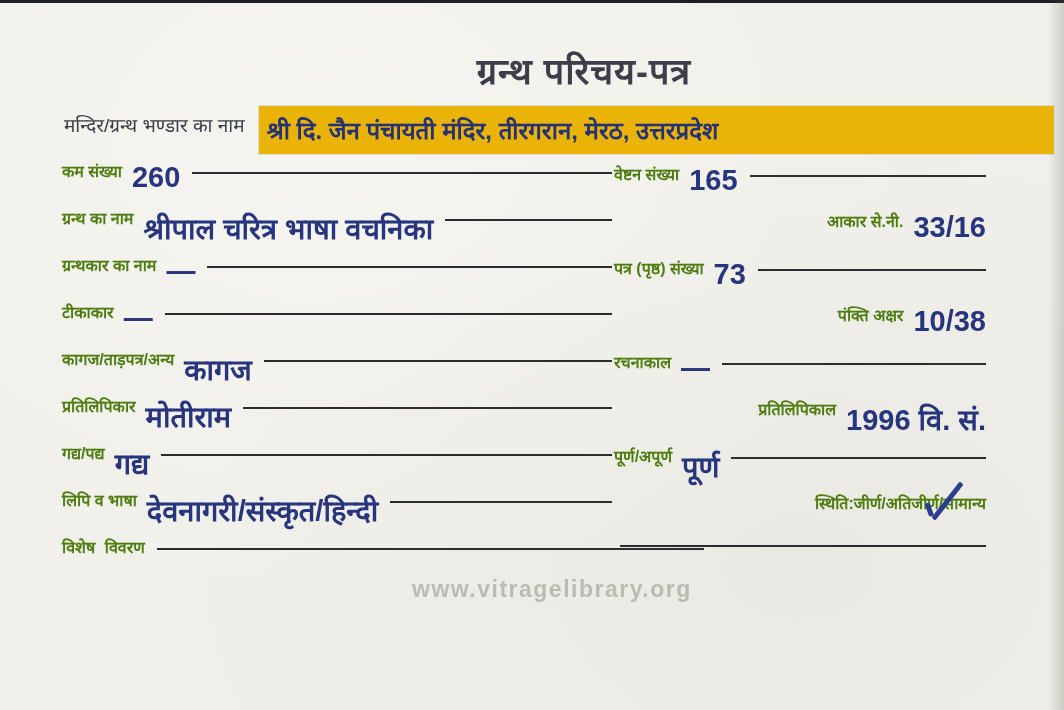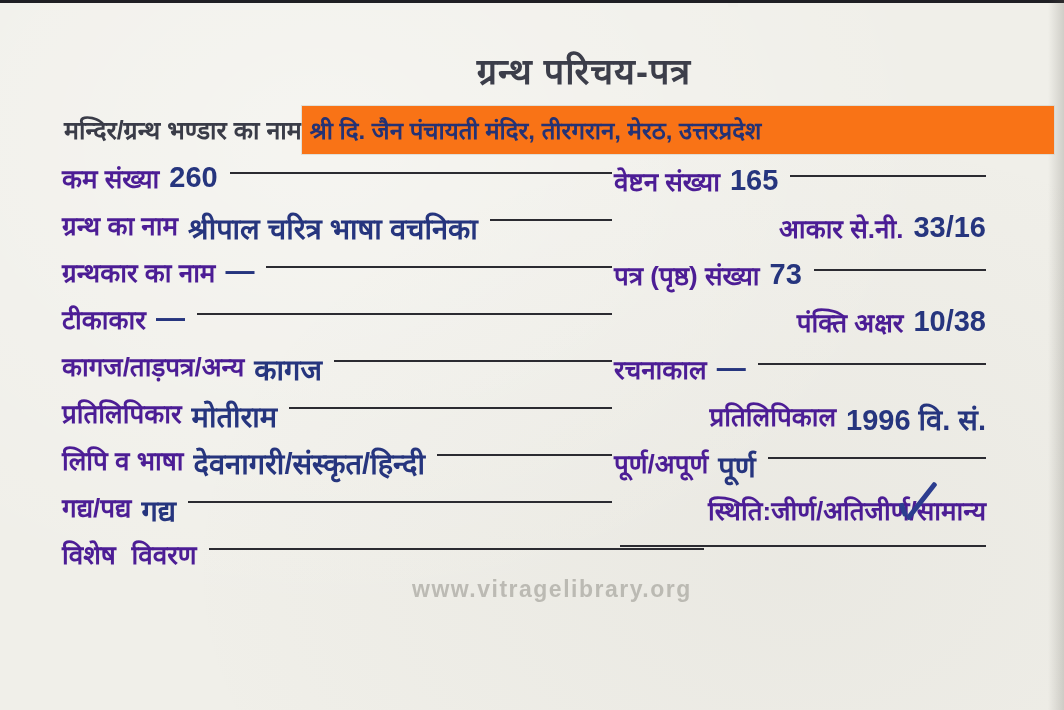--- a/index.html
+++ b/index.html
@@ -37,44 +37,44 @@
     font-size:36px; font-weight:700;
     letter-spacing:1px;
     color:#3c3e4a;
   }
 
   .header-row {
     position:absolute; top:106px; left:64px; right:10px;
     display:flex; align-items:flex-start;
   }
   .header-label {
-    font-size:25px; font-weight:700; color:#3a3c48;
+    font-size:19px; font-weight:400; color:#3a3c48;
     white-space:nowrap; padding-top:6px;
   }
   .header-value-box {
-    flex:1;
-    background:#f97316;
+    margin-left:14px; flex:1;
+    background:#eab308;
     box-shadow:0 0 0 1px rgba(210,208,200,0.6);
     padding:7px 6px 8px 8px;
   }
   .header-value {
     font-size:24px; font-weight:700; color:#253274;
     white-space:nowrap;
   }
 
   .col { position:absolute; display:flex; flex-direction:column; }
   .col-left  { left:62px;  top:160px; width:550px; }
   .col-right { left:614px; top:163px; width:372px; }
   .col-left .frow  { height:47px; }
   .col-right .frow { height:47px;justify-content:flex-end; }
   .frow {
     display:flex; align-items:flex-start;
   }
   .flabel {
-    font-size:26px; font-weight:600; color:#4c1d95;
+    font-size:16px; font-weight:600; color:#4d7c0f;
     white-space:nowrap;
   }
   .fvalue {
     font-size:29px; font-weight:700; color:#26357e;
     white-space:nowrap; margin-left:10px; padding-top:1px;
   }
   .fvalue:empty { display:none; margin:0; }
   .fill-line {
     flex:1; height:0;
     border-top:2px solid #2b2b31;
@@ -149,29 +149,29 @@
     <span class="flabel">कागज/ताड़पत्र/अन्य</span>
     <span class="fvalue">कागज</span>
     <span class="fill-line"></span>
   </div>
   <div class="frow">
     <span class="flabel">प्रतिलिपिकार</span>
     <span class="fvalue">मोतीराम</span>
     <span class="fill-line"></span>
   </div>
   <div class="frow">
+    <span class="flabel">गद्य/पद्य</span>
+    <span class="fvalue">गद्य</span>
+    <span class="fill-line"></span>
+  </div>
+  <div class="frow">
     <span class="flabel">लिपि व भाषा</span>
     <span class="fvalue">देवनागरी/संस्कृत/हिन्दी</span>
     <span class="fill-line"></span>
   </div>
-  <div class="frow">
-    <span class="flabel">गद्य/पद्य</span>
-    <span class="fvalue">गद्य</span>
-    <span class="fill-line"></span>
-  </div>
   <div class="frow row-wide">
     <span class="flabel">विशेष विवरण</span>
 
     <span class="fill-line"></span>
   </div>
 </div>
 
 <div class="col col-right">
   <div class="frow">
     <span class="flabel">वेष्टन संख्या</span>

